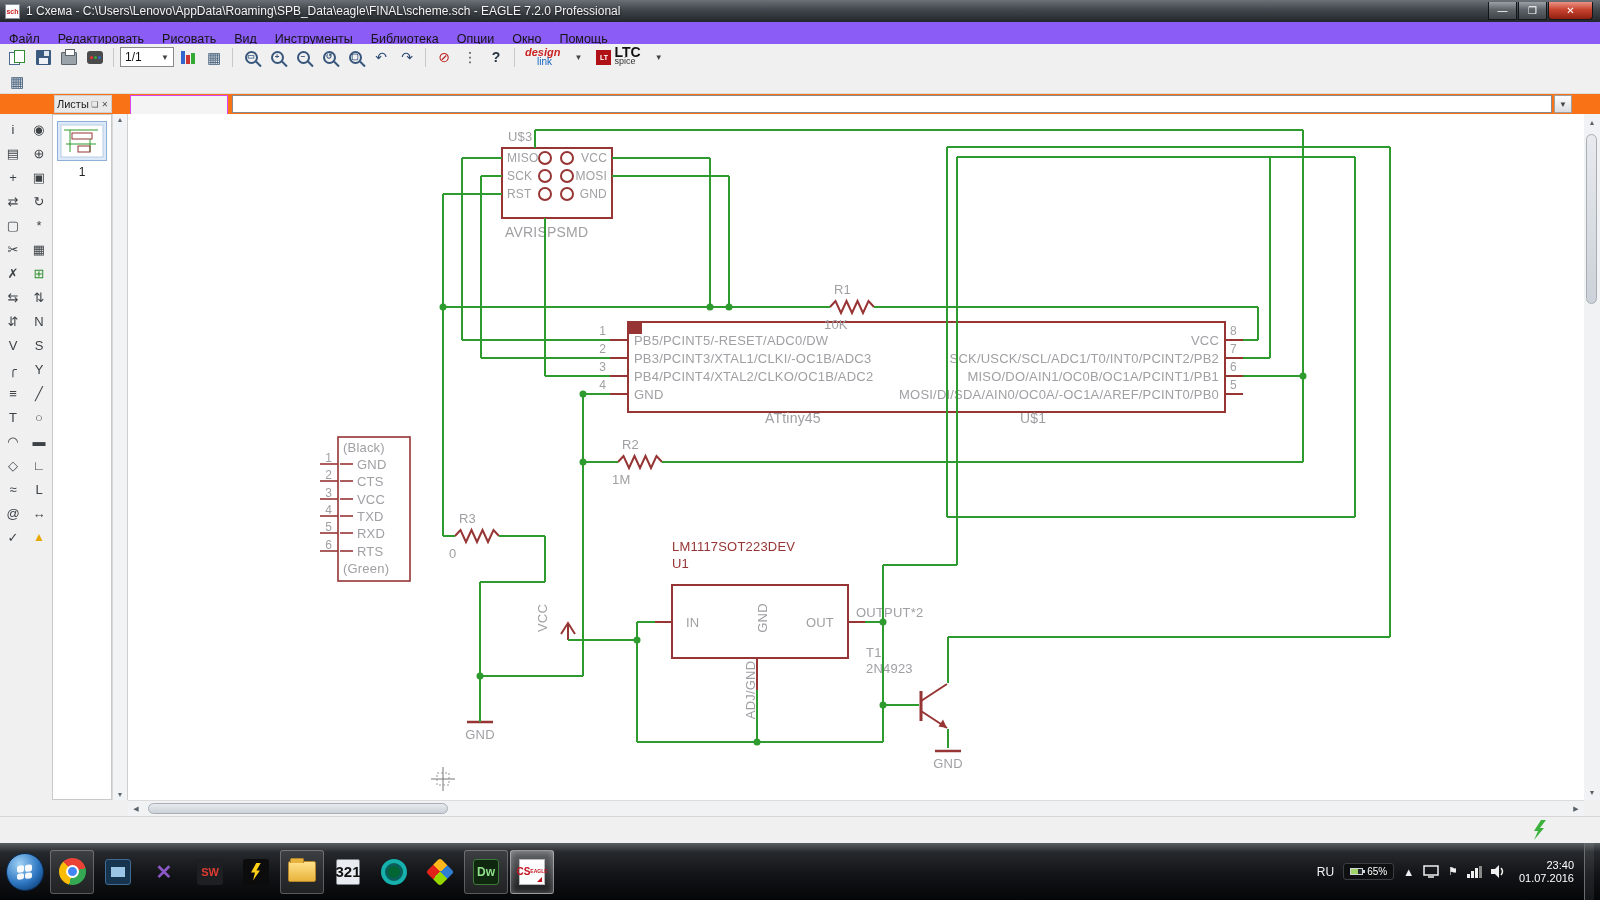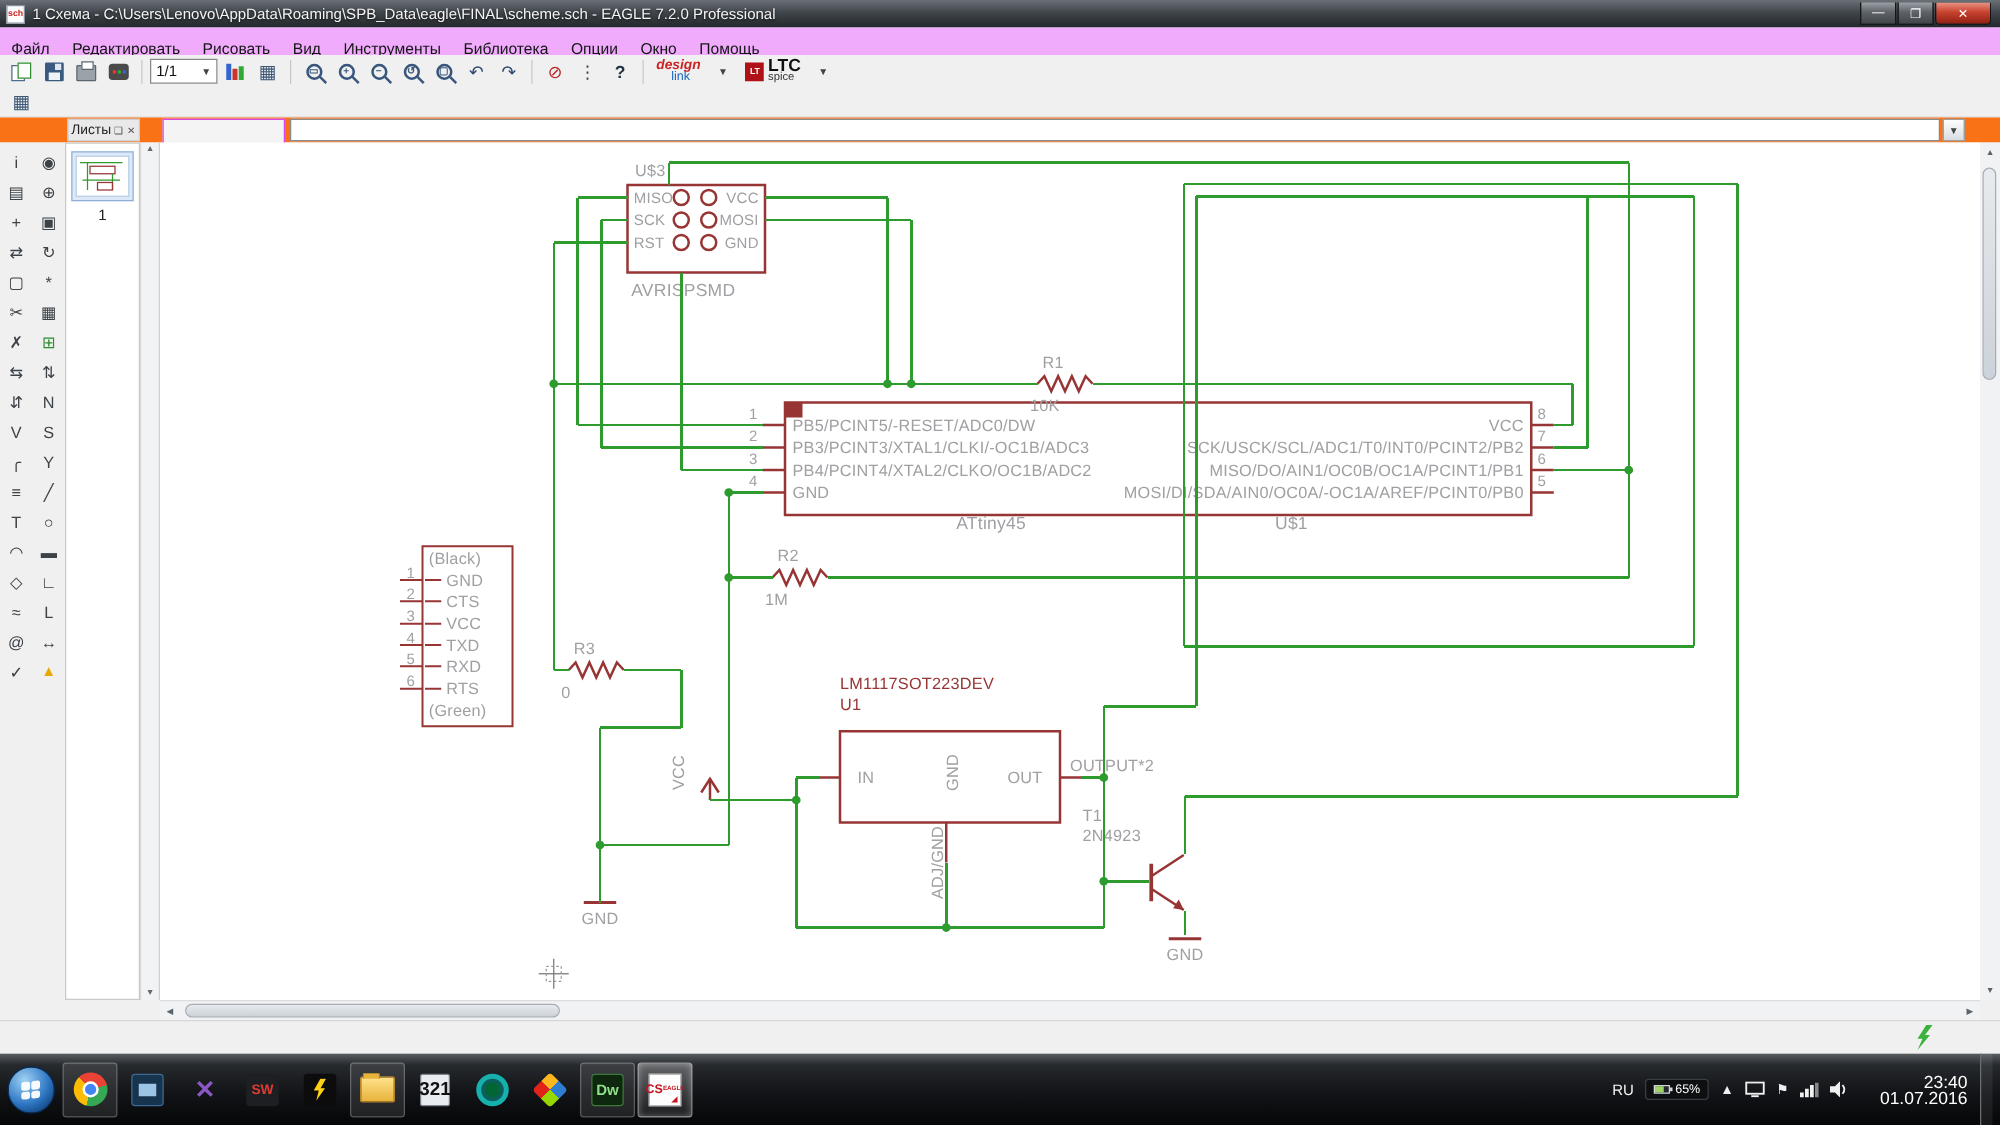--- a/index.html
+++ b/index.html
@@ -15,21 +15,21 @@
   color:#c22;display:flex;align-items:center;justify-content:center;font-weight:bold;flex:none}
 #title-text{color:#f4f4f4;font-size:12px;text-shadow:0 1px 2px rgba(0,0,0,.8);white-space:nowrap;
   overflow:hidden;flex:1}
 #winbtns{display:flex;flex:none;margin-right:2px}
 .winbtn{width:29px;height:18px;border:1px solid #14171a;border-top:none;color:#fff;font-size:10px;
   display:flex;align-items:center;justify-content:center;
   background:linear-gradient(#9aa0a6,#5d6368 45%,#404549);margin-left:1px}
 .winbtn.close{width:45px;background:linear-gradient(#eb9384,#c8432f 45%,#8f2012);border-radius:0 0 4px 4px}
 
 
-#menubar{position:absolute;top:22px;left:0;right:0;height:34px;background:#f0abfc;
+#menubar{position:absolute;top:22px;left:0;right:0;height:34px;background:#8b5cf6;
   border-bottom:1px solid #dadada;display:flex;align-items:center;font-size:12.5px;color:#151515}
 .menu-item{padding:3px 9px}
 
 
 #toolbar{position:absolute;top:44px;left:0;right:0;height:26px;background:#f0f0f0;display:flex;
   align-items:center;gap:2px;padding:0 5px}
 .tbtn{min-width:24px;height:22px;display:flex;align-items:center;justify-content:center;
   border:1px solid transparent;border-radius:2px;color:#2e4b72;font-size:14px}
 .tsep{width:1px;height:19px;background:#c8c8c8;margin:0 4px}
 .combo{width:54px;height:20px;background:#fff;border:1px solid #898989;font-size:12px;color:#111;
@@ -169,21 +169,21 @@
 .ic-eagle::after{content:"";position:absolute;right:2px;bottom:2px;width:0;height:0;
   border-left:5px solid transparent;border-bottom:5px solid #c41320}
 #tray{margin-left:auto;display:flex;align-items:center;gap:9px;color:#f2f2f2}
 #tray .lang{font-size:12px}
 #battpill{background:#0d0f11;border:1px solid #3a3e42;border-radius:3px;color:#fff;font-size:10px;
   padding:2px 6px;display:flex;align-items:center;gap:4px}
 #battpill .cell{width:13px;height:7px;border:1px solid #cfd4d9;position:relative;background:#23282c}
 #battpill .cell::before{content:"";position:absolute;left:0;top:0;bottom:0;width:60%;background:#9fd468}
 #battpill .cell::after{content:"";position:absolute;right:-3px;top:1px;width:2px;height:3px;background:#cfd4d9}
 .trayglyph{font-size:11px;color:#f0f0f0}
-#clock{text-align:right;font-size:14px;color:#fff;line-height:13px;margin-left:16px}
+#clock{text-align:right;font-size:11px;color:#fff;line-height:13px;margin-left:4px}
 #showdesk{width:10px;height:57px;margin-left:8px;border-left:1px solid #6a6e72;
   background:rgba(255,255,255,.07);flex:none}
 </style>
 </head>
 <body>
 
 <div id="app">
 
   <div id="titlebar">
     <div id="title-icon">sch</div>

